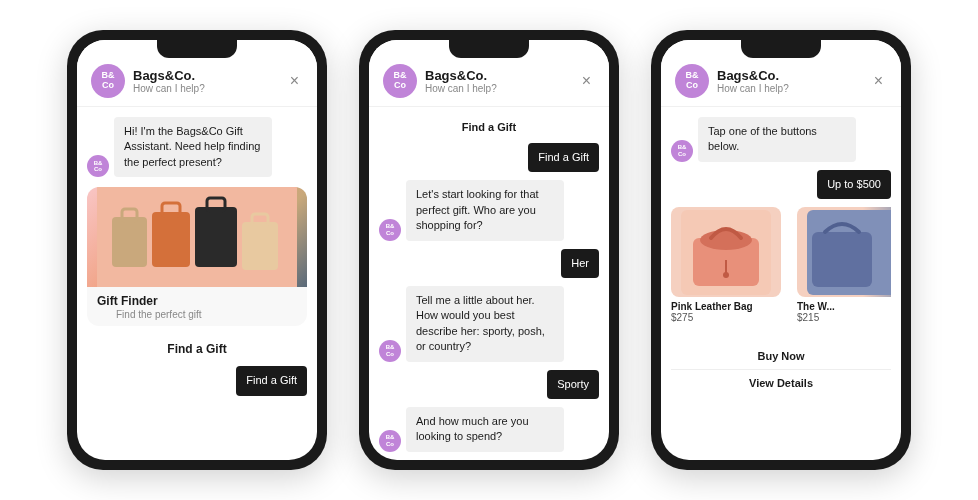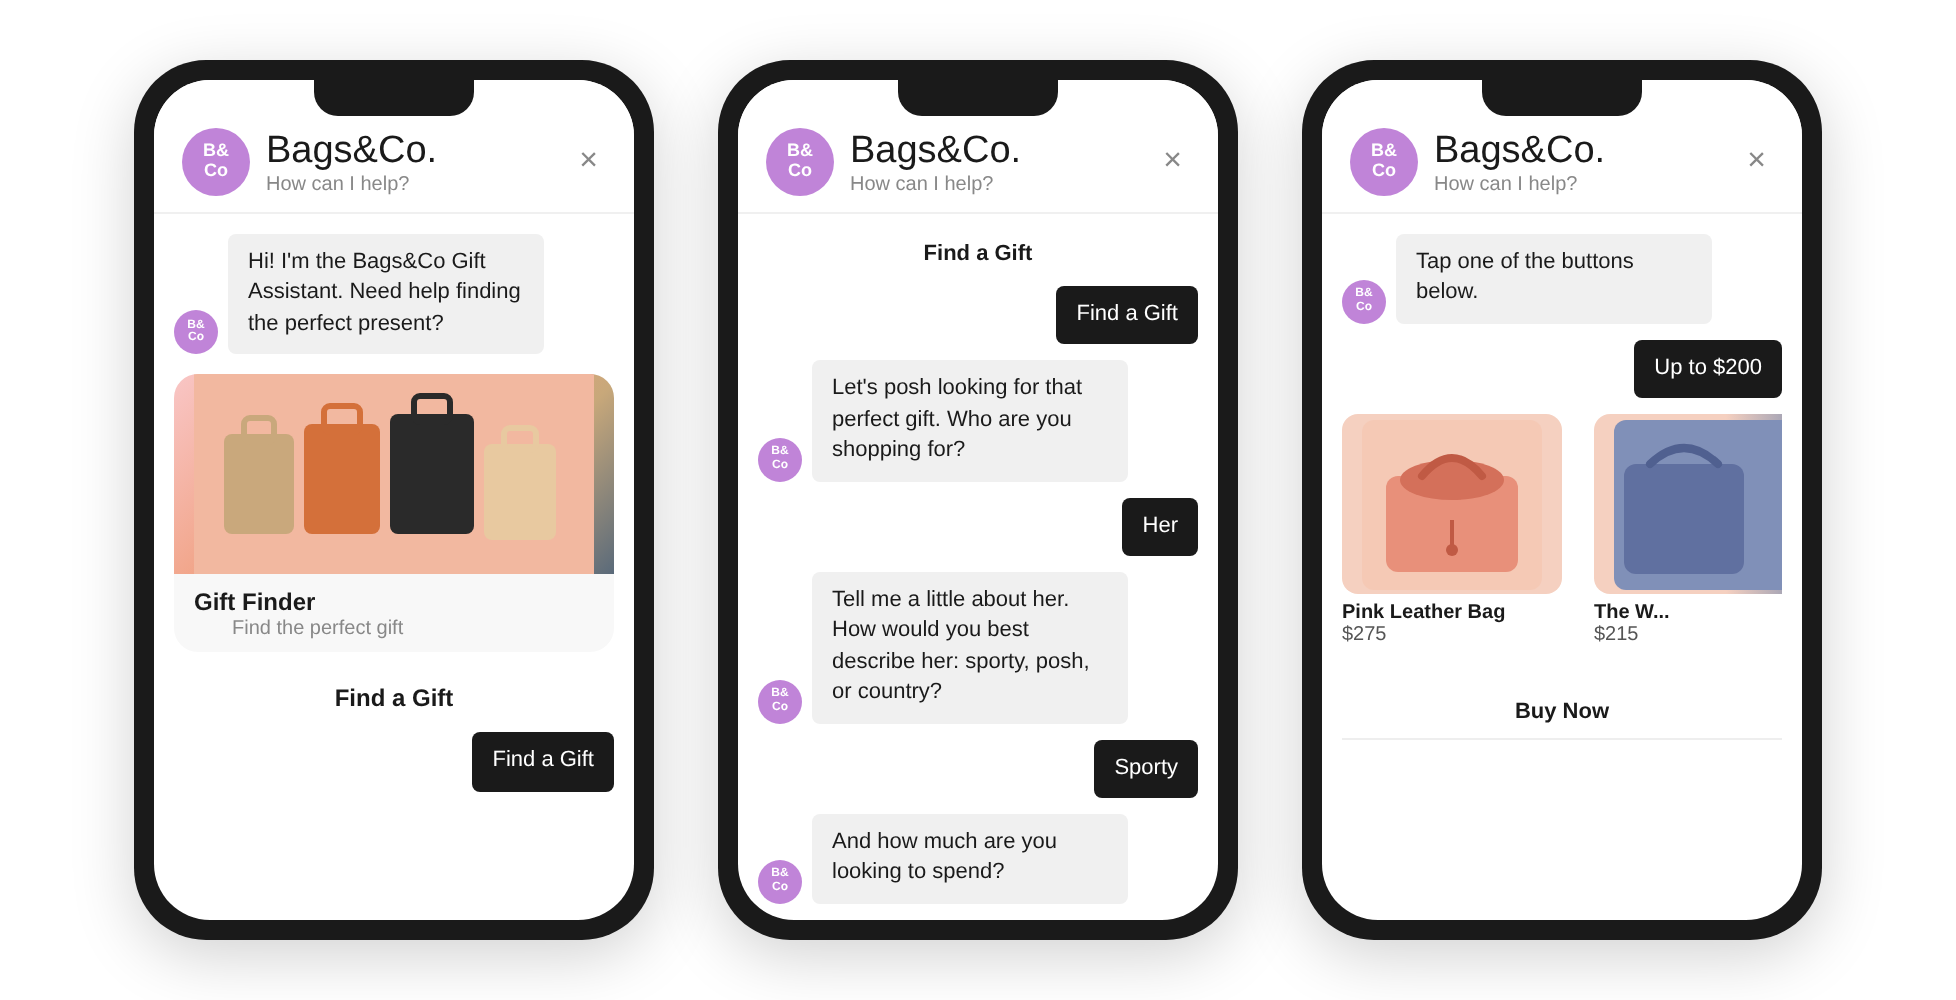--- a/index.html
+++ b/index.html
@@ -79,22 +79,22 @@
       line-height: 1.1;
       text-align: center;
     }
 
     .header-text {
       flex: 1;
       margin-left: 8px;
     }
 
     .header-brand-name {
-      font-size: 19px;
-      font-weight: 400;
+      font-size: 13px;
+      font-weight: 700;
       color: #1a1a1a;
     }
 
     .header-subtitle {
       font-size: 10px;
       color: #888;
     }
 
     .close-btn {
       font-size: 16px;
@@ -346,21 +346,21 @@
       <div class="chat-body">
 
         <div class="center-label">Find a Gift</div>
 
         <div class="msg-row user">
           <div class="bubble user">Find a Gift</div>
         </div>
 
         <div class="msg-row bot">
           <div class="bot-avatar">B&amp;<br>Co</div>
-          <div class="bubble bot">Let's posh looking for that perfect gift. Who are you shopping for?</div>
+          <div class="bubble bot">Let's start looking for that perfect gift. Who are you shopping for?</div>
         </div>
 
         <div class="msg-row user">
           <div class="bubble user">Her</div>
         </div>
 
         <div class="msg-row bot">
           <div class="bot-avatar">B&amp;<br>Co</div>
           <div class="bubble bot">Tell me a little about her. How would you best describe her: sporty, posh, or country?</div>
         </div>
@@ -395,21 +395,21 @@
         <div class="close-btn">×</div>
       </div>
       <div class="chat-body">
 
         <div class="msg-row bot">
           <div class="bot-avatar">B&amp;<br>Co</div>
           <div class="bubble bot">Tap one of the buttons below.</div>
         </div>
 
         <div class="msg-row user">
-          <div class="bubble user">Up to $200</div>
+          <div class="bubble user">Up to $500</div>
         </div>
 
 
         <div class="product-row">
 
           <div class="product-card">
             <div class="product-img">
               <svg width="90" height="85" viewBox="0 0 90 85">
                 <rect width="90" height="85" fill="#f5c9b5" rx="6"></rect>
 
@@ -438,18 +438,19 @@
               </svg>
             </div>
             <div class="product-name">The W...</div>
             <div class="product-price">$215</div>
           </div>
         </div>
 
         <div class="action-btns">
           <div class="action-btn">Buy Now</div>
           <div style="height:1px;background:#eee;margin:2px 0;"></div>
+          <div class="action-btn">View Details</div>
         </div>
       </div>
     </div>
   </div>
 
 </div>
 
 </body></html>

